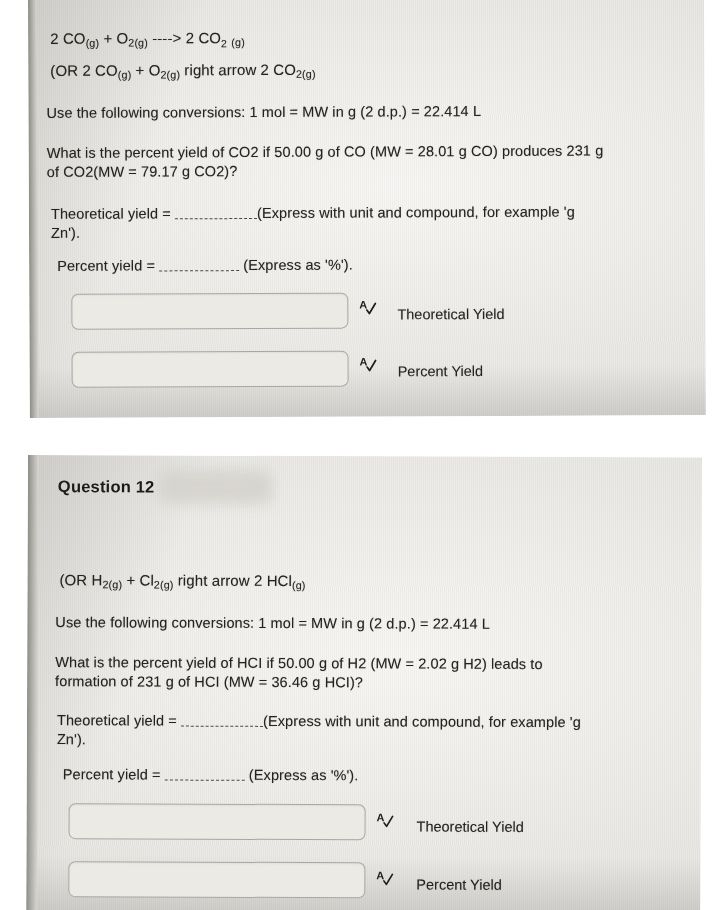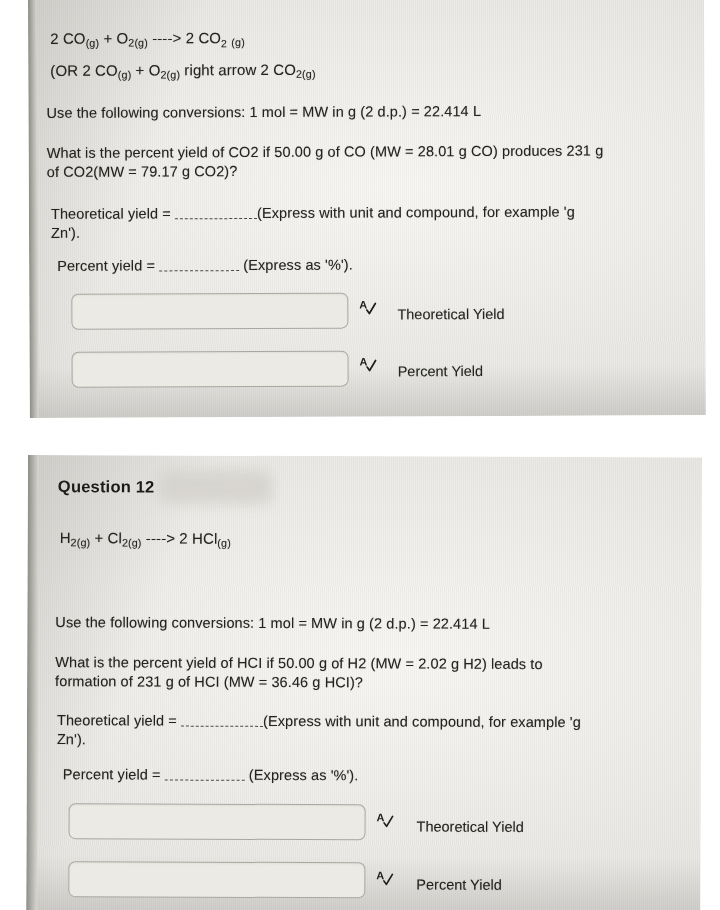--- a/index.html
+++ b/index.html
@@ -180,24 +180,24 @@
 </div>
 
 <div class="panel" id="panel-bottom">
   <div class="gutter"></div>
   <div class="content">
 
     <div class="redact" style="left:130px; top:14px; width:115px; height:34px;"></div>
 
     <div class="qtitle" style="left:14px; top:22px;margin-left:16px;">Question 12</div>
 
-    <div class="line eq" style="left:32px; top:74px;">
-      H<span class="sm">2(g)</span> + Cl<span class="sm">2(g)</span> ----&gt; 2 HCl<span class="sm">(g)</span>
-    </div>
-
+
+    <div class="line eq" style="left:32px; top:116px;">
+      (OR H<span class="sm">2(g)</span> + Cl<span class="sm">2(g)</span> right arrow 2 HCl<span class="sm">(g)</span>
+    </div>
 
     <div class="line" style="left:28px; top:159px;">Use the following conversions: 1 mol = MW in g (2 d.p.) = 22.414 L</div>
 
     <div class="wrapline" style="left:28px; top:198px; width:640px;">
       <span>What is the percent yield of HCI if 50.00 g of H2 (MW = 2.02 g H2) leads to</span><br>
       <span>formation of 231 g of HCI (MW = 36.46 g HCI)?</span>
     </div>
 
     <div class="wrapline" style="left:30px; top:256px; width:645px;">
       <span>Theoretical yield = </span><span class="blank" style="width:82px;"></span><span>(Express with unit and compound, for example 'g</span><br>

